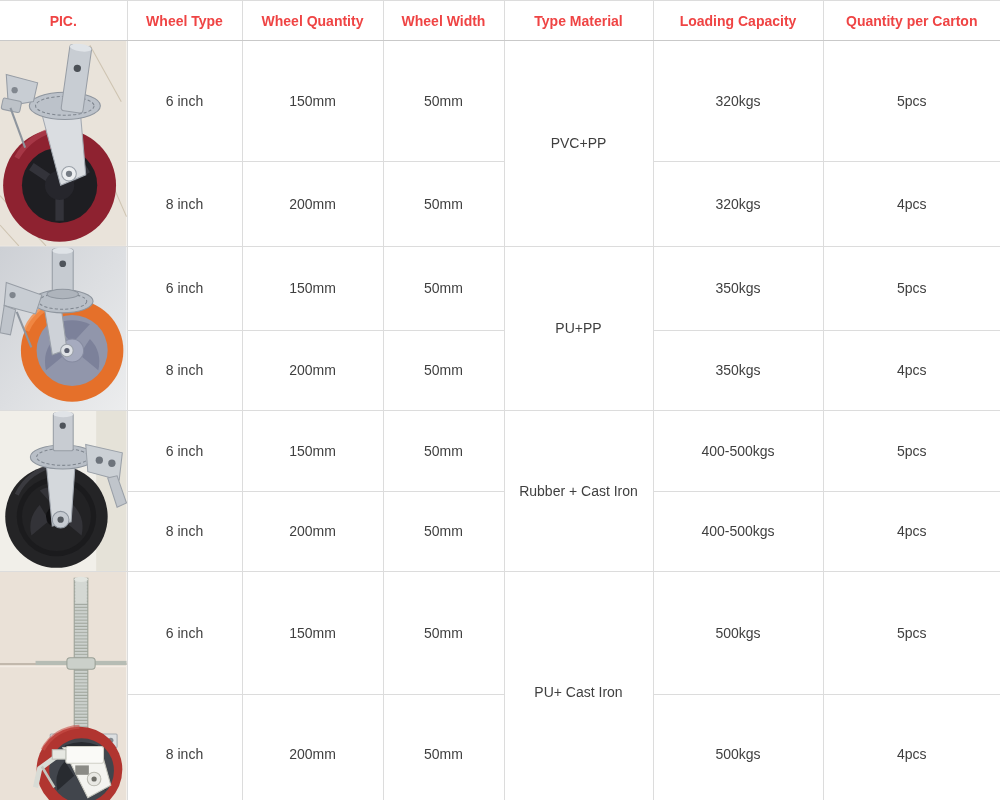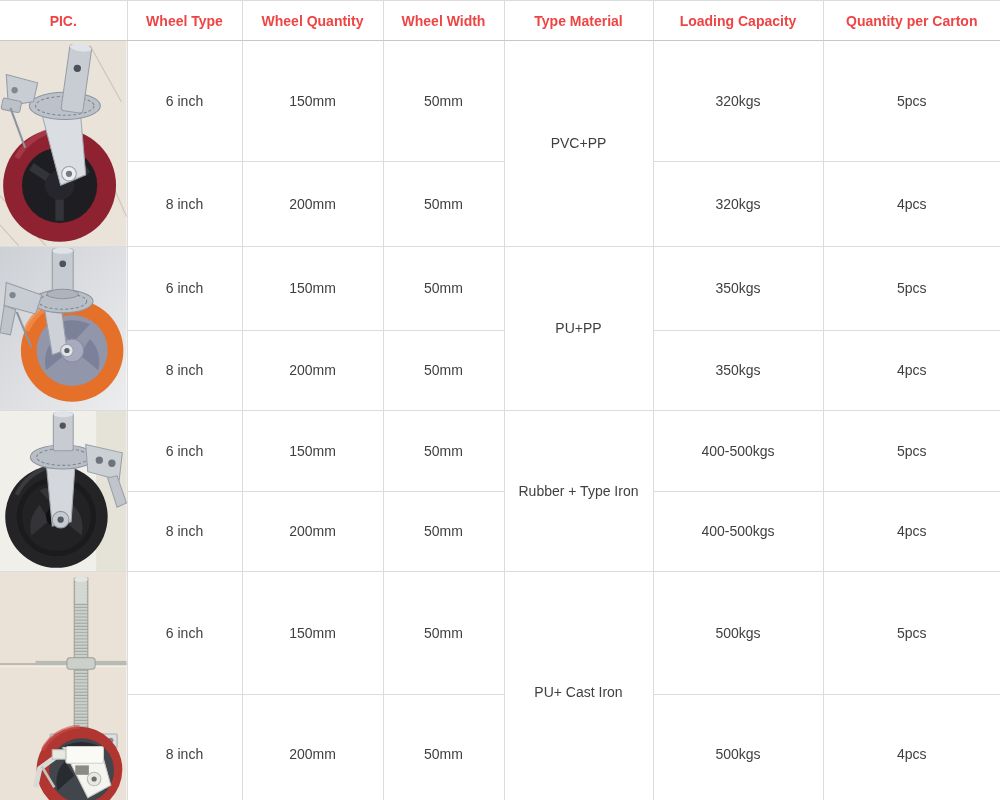--- a/index.html
+++ b/index.html
@@ -197,21 +197,21 @@
             <path d="M82,32 L117,40 L114,66 L84,58 Z" fill="#cbd0d5" stroke="#9aa0a8"></path>
             <circle cx="95" cy="47" r="3.5" fill="#6d737b"></circle>
             <circle cx="107" cy="50" r="3.5" fill="#6d737b"></circle>
             <path d="M112,62 L121,88 L112,92 L103,64 Z" fill="#c0c5cb" stroke="#9aa0a8"></path>
           </g>
         </svg>
       </td>
       <td>6 inch</td>
       <td>150mm</td>
       <td>50mm</td>
-      <td rowspan="2">Rubber + Type Iron</td>
+      <td rowspan="2">Rubber + Cast Iron</td>
       <td>400-500kgs</td>
       <td>5pcs</td>
     </tr>
     <tr style="height:78px">
       <td>8 inch</td>
       <td>200mm</td>
       <td>50mm</td>
       <td>400-500kgs</td>
       <td>4pcs</td>
     </tr>

